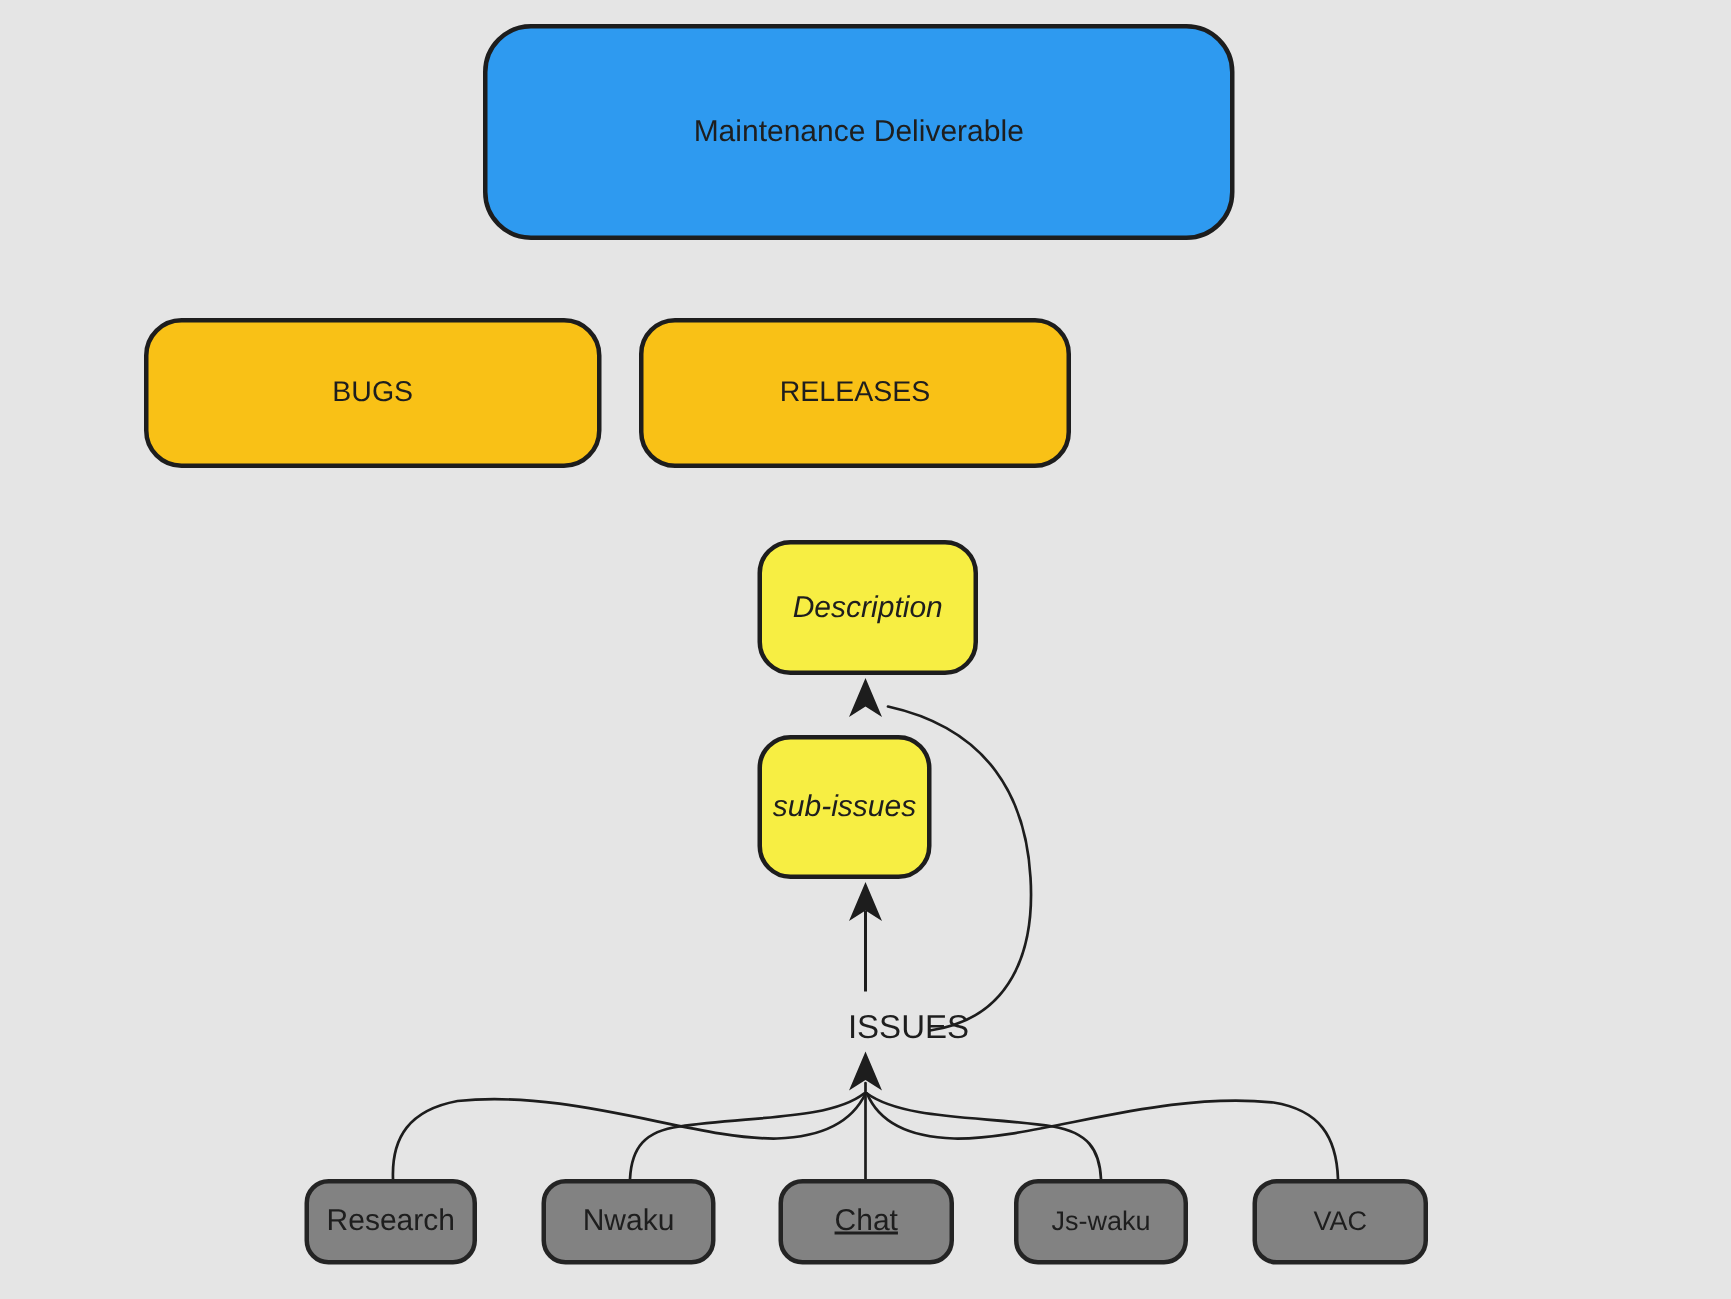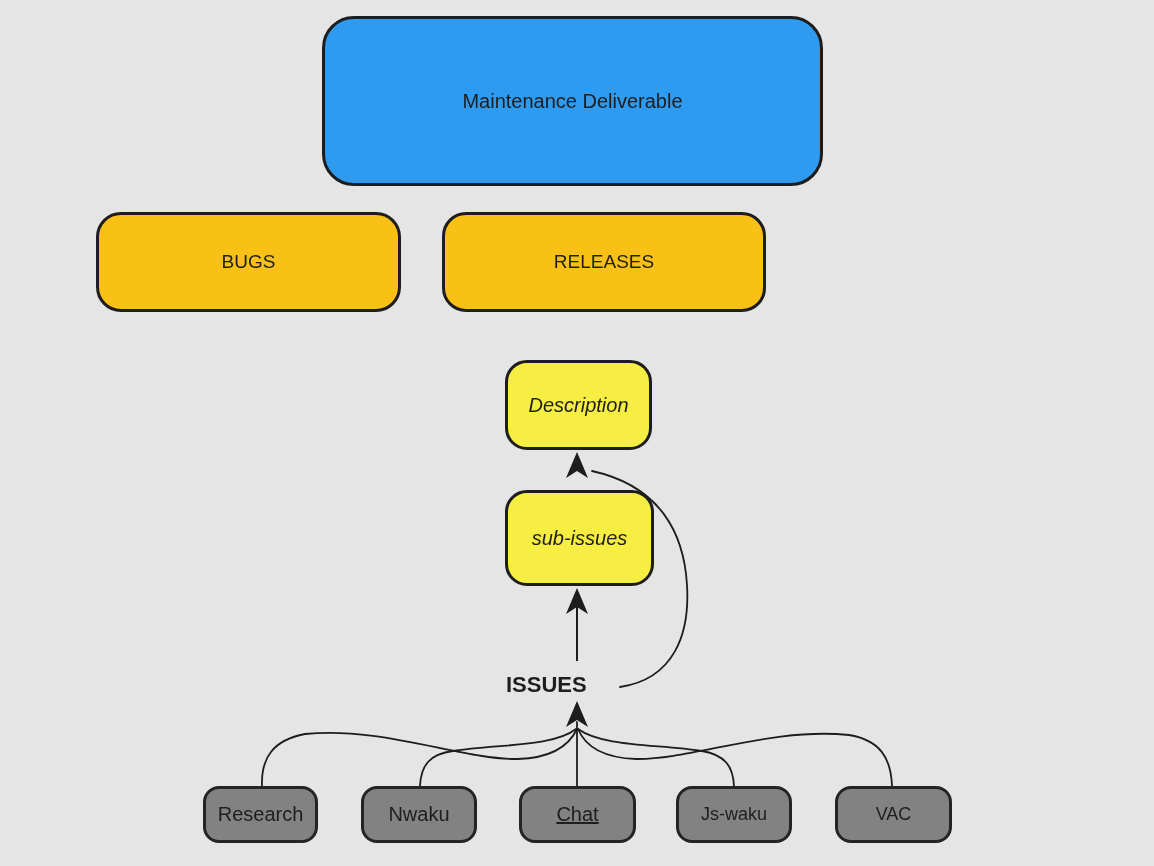--- a/index.html
+++ b/index.html
@@ -8,40 +8,40 @@
     position:relative;width:1154px;height:866px;overflow:hidden;
     background:var(--background,#e5e5e5);
   }
   .node{
     position:absolute;box-sizing:border-box;
     display:flex;align-items:center;justify-content:center;text-align:center;
     border:3px solid var(--stroke,#1d1d1d);
     color:var(--text,#1e1e1e);
   }
   .node-blue{
-    left:322px;top:16px;width:501px;height:170px;border-radius:32px;
+    left:322px;top:16px;width:501px;height:144px;border-radius:32px;
     background:var(--blue,#2e9af0);font-size:20px;
   }
   .node-amber{
     top:212px;width:305px;height:100px;border-radius:24px;
     background:var(--amber,#f9c116);font-size:19px;line-height:1.65;
     padding:0 30px;
   }
   #n-bugs{left:96px;border-radius:25px;}
-  #n-releases{left:442px;width:324px;}
+  #n-releases{left:426px;width:288px;}
   #n-tests{left:753px;width:304px;}
   .node-yellow{
     border-radius:22px;background:var(--yellow,#f7ee43);font-size:20px;font-style:italic;
   }
   #n-description{left:505px;top:360px;width:147px;height:90px;}
-  #n-subissues{left:505px;top:490px;width:149px;height:96px;}
+  #n-subissues{left:505px;top:490px;width:116px;height:96px;}
   .label-issues{
     position:absolute;left:506px;top:670px;width:140px;height:30px;
-    display:flex;align-items:center;justify-content:flex-start;
-    font-size:22px;color:var(--text,#1e1e1e);font-weight:bold;
+    display:flex;align-items:center;justify-content:flex-end;
+    font-size:22px;color:var(--text,#1e1e1e);
   }
   .node-gray{
     top:786px;height:57px;border-radius:16px;
     background:var(--gray,#828282);border:3px solid #242424;font-size:20px;
   }
   #n-research{left:203px;width:115px;}
   #n-nwaku{left:361px;width:116px;}
   #n-chat{left:519px;width:117px;text-decoration:underline;}
   #n-jswaku{left:676px;width:116px;font-size:18px;text-align:right;}
   #n-vac{left:835px;width:117px;font-size:18px;}

